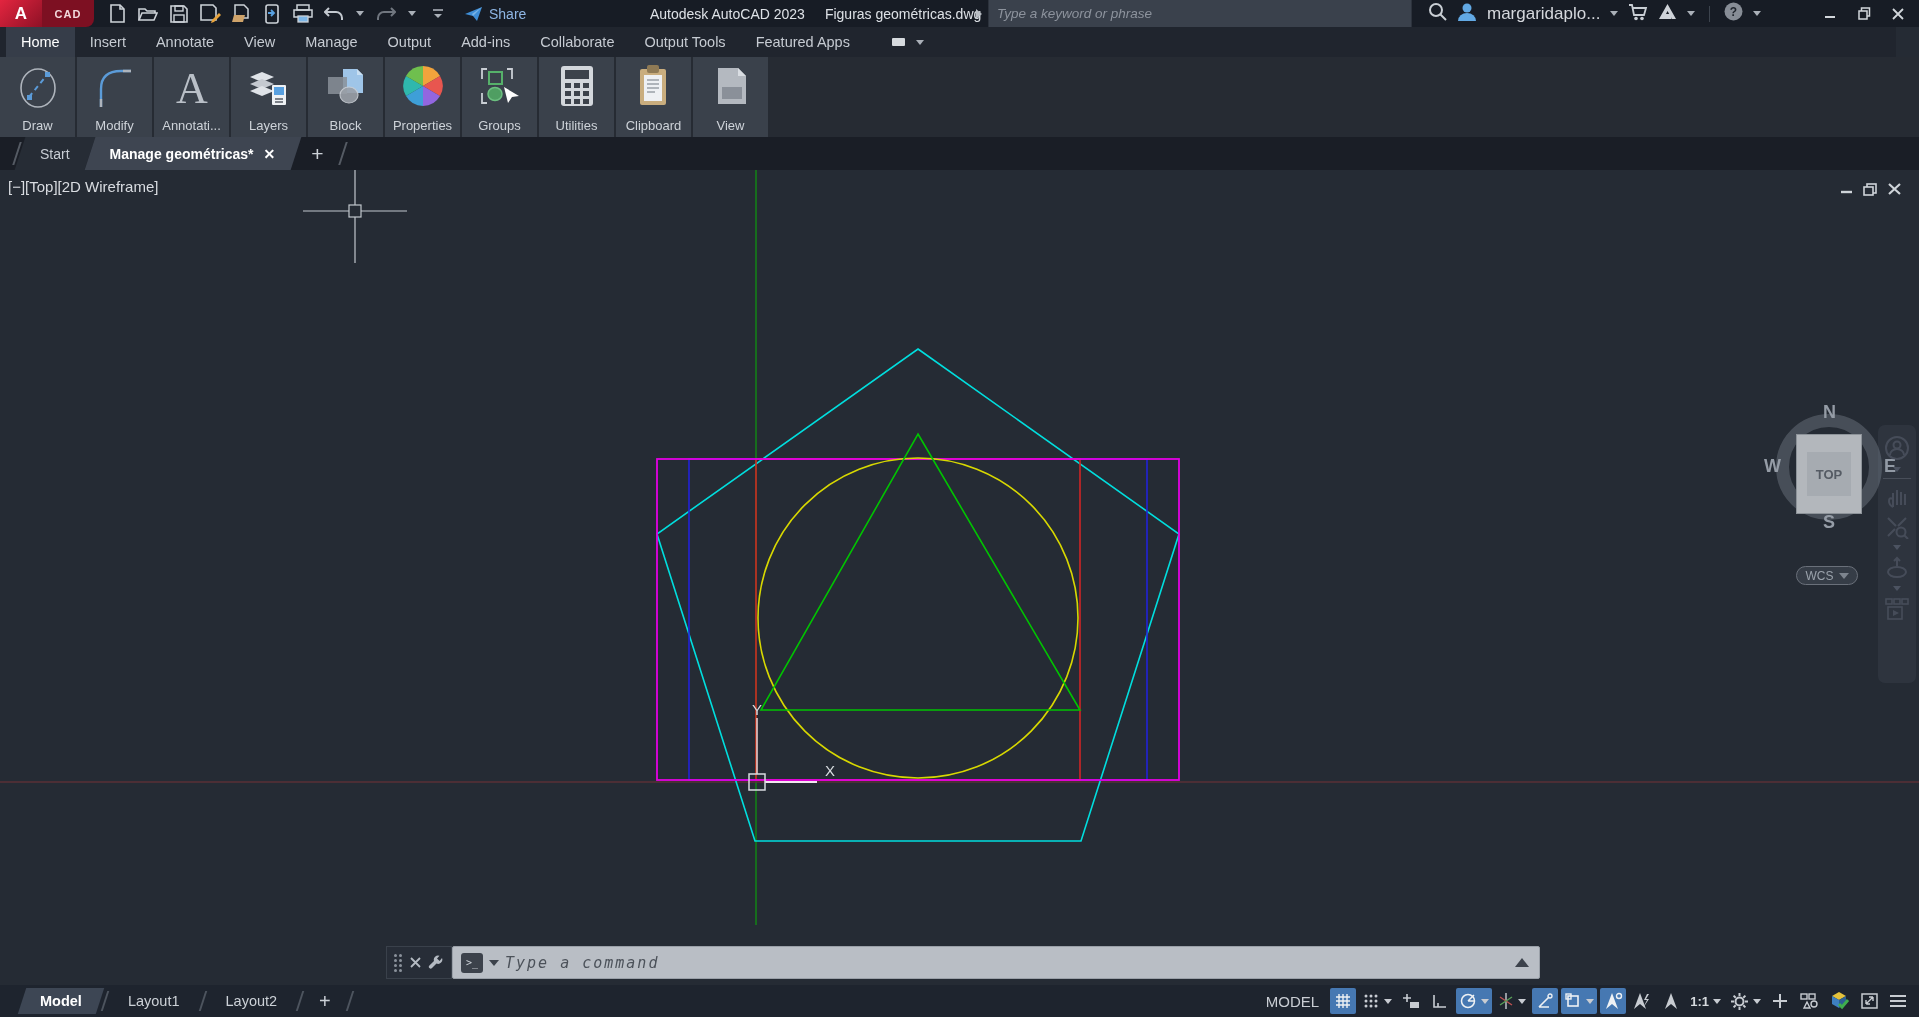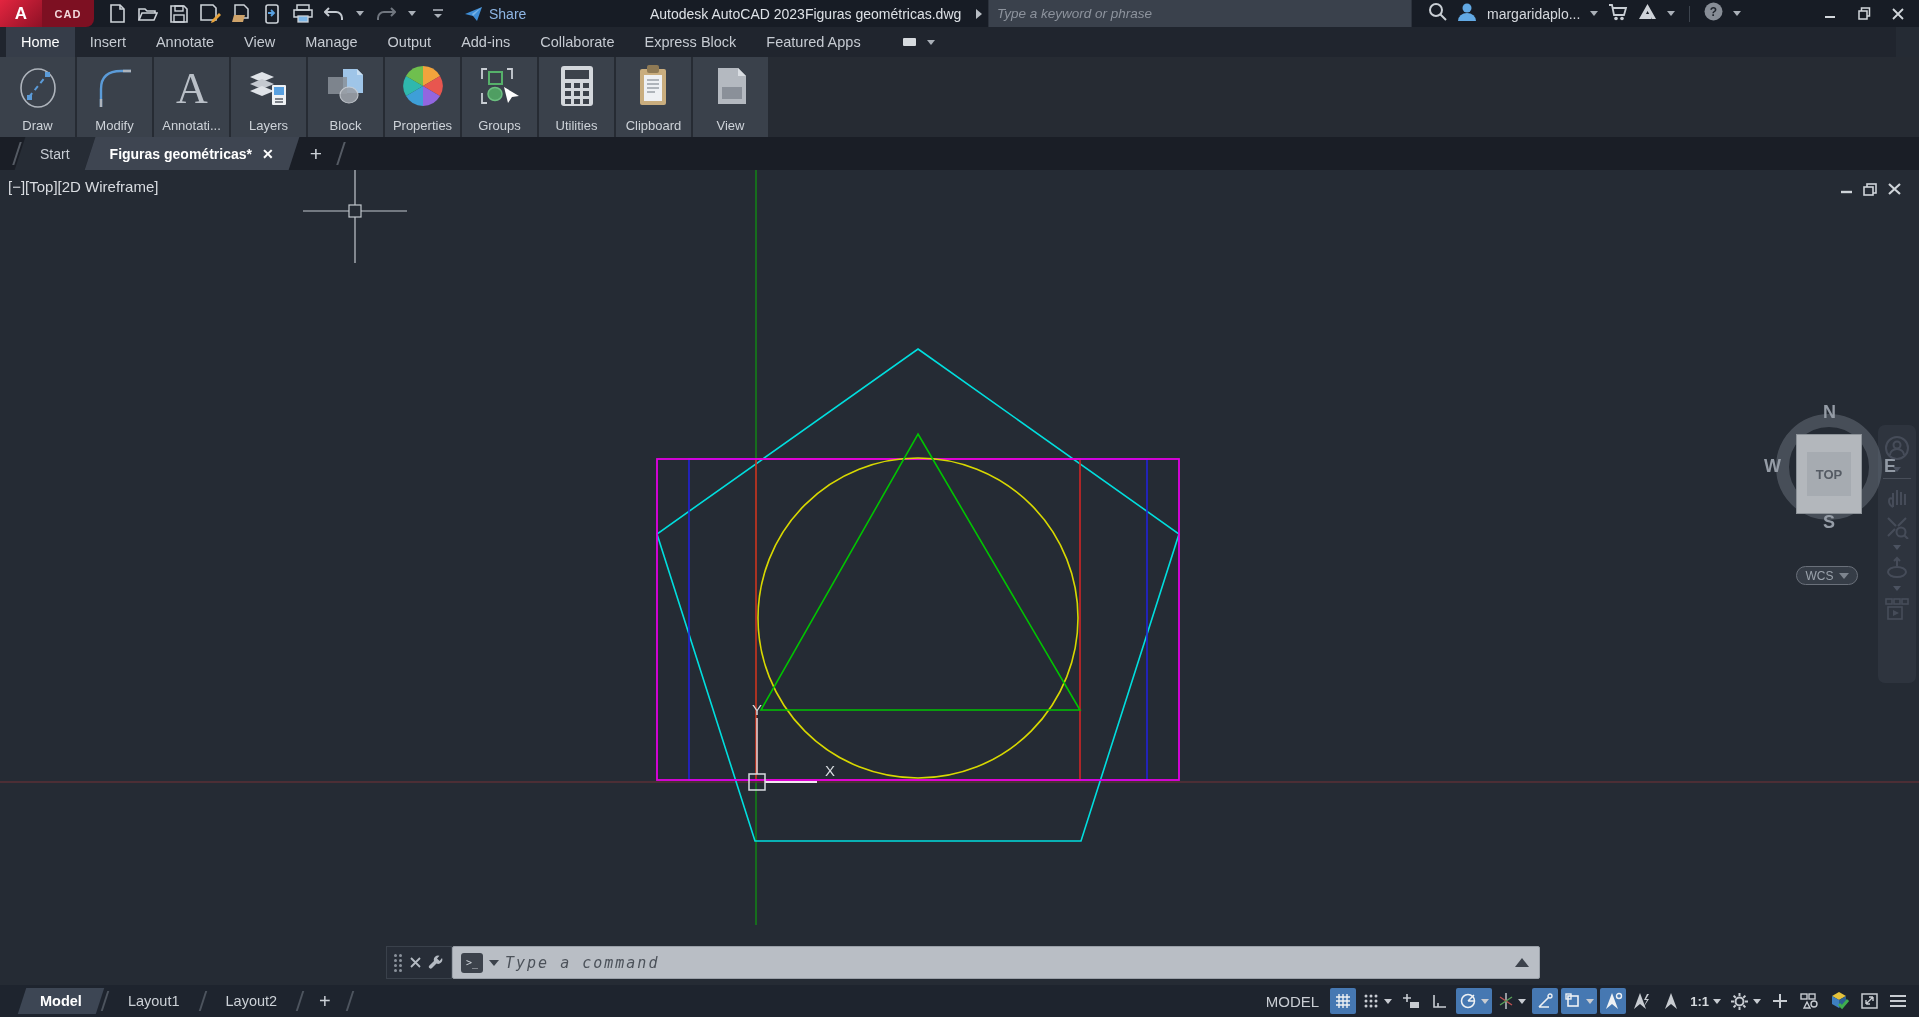--- a/index.html
+++ b/index.html
@@ -13,31 +13,31 @@
   .logo-a { width:42px; height:27px; background:linear-gradient(135deg,#e3253f,#8e1126);
     color:#fff; font-weight:bold; font-size:17px; display:flex; align-items:center; justify-content:center; }
   .logo-cad { width:52px; height:27px; background:#7d1022; color:#f2d9dc; font-weight:bold; font-size:11px;
     letter-spacing:1px; display:flex; align-items:center; justify-content:center; border-radius:0 0 8px 0; }
   .qat { position:absolute; left:106px; top:0; height:27px; display:flex; align-items:center; gap:9px; }
   .qat .qbtn { width:22px; height:22px; display:flex; align-items:center; justify-content:center; }
   .qat svg { display:block; }
   .qcaret { width:0; height:0; border-left:4px solid transparent; border-right:4px solid transparent;
     border-top:5px solid #aab0b8; margin:0 2px; }
   .share { display:flex; align-items:center; gap:6px; margin-left:6px; color:#8fb6e4; font-size:14px;text-align:right; }
-  .apptitle { position:absolute; left:650px; top:0; height:27px; display:flex; align-items:center; 
+  .apptitle { position:absolute; left:650px; top:0; height:27px; display:flex; align-items:center; gap:20px;
     color:#dde1e6; font-size:14px; }
   .tright { position:absolute; left:976px; top:0; height:27px; display:flex; align-items:center; }
   .tarrow { width:0; height:0; border-top:5px solid transparent; border-bottom:5px solid transparent;
     border-left:6px solid #b8bdc4; margin-right:6px; }
   .searchbox { width:424px; height:30px; background:#3a414c; border:1px solid #2c323c; display:flex; align-items:center; }
   .searchbox input { width:100%; height:100%; background:transparent; border:none; outline:none;
     color:#d5d9de; font-size:13.5px; font-style:italic; padding:0 8px; font-family:"Liberation Sans",sans-serif; }
   .searchbox input::placeholder { color:#8d939d; }
   .ticons { display:flex; align-items:center; gap:10px; margin-left:16px; color:#cfd3d9; }
-  .username { color:#d5d8dd; font-size:14px; }
+  .username { color:#d5d8dd; font-size:17px; }
   .tcaret { width:0; height:0; border-left:4px solid transparent; border-right:4px solid transparent;
     border-top:5px solid #aab0b8; }
   .tsep { width:1px; height:16px; background:#3c434d; margin:0 4px; }
   .winbtns { position:absolute; right:6px; top:0; height:27px; display:flex; align-items:center; gap:4px; }
   .winbtn { width:30px; height:24px; display:flex; align-items:center; justify-content:center; }
 
   
   .menubar { position:absolute; left:0; top:27px; width:1896px; height:30px; background:#20252e;
     display:flex; align-items:stretch; padding-left:6px; }
   .mtab { padding:0 15px; display:flex; align-items:center; color:#c6cbd2; font-size:14.5px; }
@@ -296,21 +296,21 @@
     <div class="mtab">
         <span>Output</span>
       </div>
     <div class="mtab">
         <span>Add-ins</span>
       </div>
     <div class="mtab">
         <span>Collaborate</span>
       </div>
     <div class="mtab">
-        <span>Express Block</span>
+        <span>Output Tools</span>
       </div>
     <div class="mtab">
         <span>Featured Apps</span>
       </div>
     <div class="ribbon-toggle">
       <svg width="18" height="12">
           <rect x="1" y="2" width="13" height="8" rx="1" fill="#d6dade"></rect>
         </svg>
       <span class="qcaret"></span>
     </div>
@@ -439,21 +439,21 @@
   </div>
 
   <div class="filetabs">
     <div class="fslash"></div>
     <div class="ftab">
       <div class="bg"></div>
         <span>Start</span>
     </div>
     <div class="ftab active">
       <div class="bg"></div>
-        <span>Figuras geométricas*</span>
+        <span>Manage geométricas*</span>
       <span class="close">✕</span>
     </div>
     <div class="ftab-plus">+</div>
     <div class="fslash"></div>
   </div>
 
   <div class="canvas">
     <svg id="draw" width="1919" height="815" viewBox="0 0 1919 815">
         <line x1="756" y1="0" x2="756" y2="755" fill="none" stroke="#0e9a0e" stroke-width="1.2"></line>
         <line x1="0" y1="612" x2="1919" y2="612" fill="none" stroke="#5a3036" stroke-width="1.4"></line>

